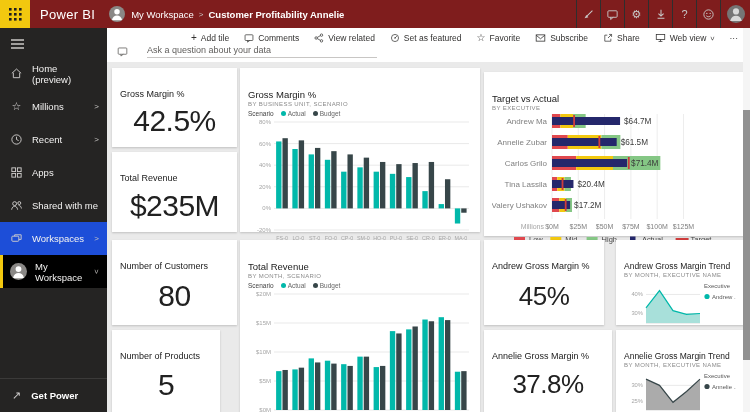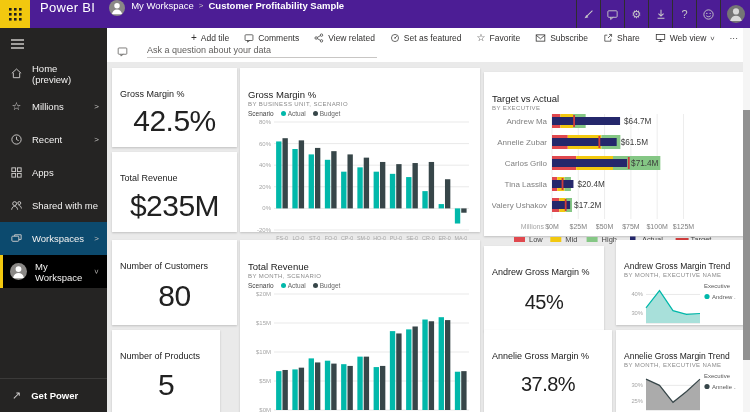--- a/index.html
+++ b/index.html
@@ -2,22 +2,22 @@
 <html><head>
 <meta charset="utf-8">
 <style>
   * { margin:0; padding:0; box-sizing:border-box; }
   html,body { width:750px; height:412px; overflow:hidden; background:#eaeaea;
               font-family:"Liberation Sans", sans-serif; }
   svg text { font-family:"Liberation Sans", sans-serif; }
   .page { position:relative; width:750px; height:412px; }
 
   
-  .topbar { position:absolute; left:0; top:0; width:750px; height:28px; background:#4c1d95;
-            display:flex; align-items:flex-start; z-index:20; }
+  .topbar { position:absolute; left:0; top:0; width:750px; height:28px; background:#7f1d1d;
+            display:flex; align-items:center; z-index:20; }
   .waffle { width:30px; height:28px; background:#F2C80F; display:flex; align-items:center; justify-content:center; cursor:pointer; }
   .brand { color:#fff; font-size:13px; font-weight:400; letter-spacing:.3px; margin:0 14px 0 10px; cursor:pointer; }
   .bc-avatar { width:16px; height:16px; border-radius:50%; background:#8a8886; margin-right:6px; overflow:hidden; flex:none; }
   .breadcrumb { color:#fff; font-size:9.5px; display:flex; align-items:center; gap:5px; white-space:nowrap; }
   .breadcrumb .sep { color:#c8c6c4; font-size:8px; }
   .breadcrumb .page-name { font-weight:700; }
   .top-icons { margin-left:auto; display:flex; height:28px; align-items:stretch; }
   .tico { width:24px; display:flex; align-items:center; justify-content:center; color:#c8c8c8;
           border-left:1px solid #2e2e2e; font-size:11px; cursor:pointer; }
   .tico svg { display:block; }
@@ -26,21 +26,21 @@
 
   
   .sidebar { position:absolute; left:0; top:28px; width:107px; height:384px; background:#252423; z-index:10; }
   .hamb { padding:9px 0 6px 11px; cursor:pointer; }
   .hamb i { display:block; width:13px; height:1.5px; background:#a19f9d; margin:2.4px 0; }
   .nav-item { height:33px; display:flex; align-items:center; padding:0 8px 0 10px; color:#f3f2f1;
               font-size:9.5px; cursor:pointer; position:relative; }
   .nav-item .nicon { width:13px; height:13px; margin-right:9px; flex:none; display:flex; align-items:center; justify-content:center; color:#d0cecd; font-size:11px; }
   .nav-item .chev { margin-left:auto; color:#c8c6c4; font-size:8px; }
   .chev-down { display:inline-block; transform:rotate(90deg); }
-  .nav-item.hl { background:#0c4a6e;justify-content:space-between; }
+  .nav-item.hl { background:#1d4ed8;justify-content:space-between; }
   .nav-item.active { background:#000; border-left:3px solid #F2C80F; padding-left:7px; }
   .ws-avatar { width:17px; height:17px; border-radius:50%; background:#8a8886; overflow:hidden; margin-right:8px; flex:none; }
   .get-data { position:absolute; left:0; bottom:0; width:107px; height:34px; border-top:1px solid #3b3a39;
               display:flex; align-items:center; padding-left:12px; color:#fff; font-size:9.5px; font-weight:700; cursor:pointer; }
   .get-data .gd-icon { color:#d0cecd; font-size:11px; margin-right:10px; font-weight:400; }
 
   
   .content { position:absolute; left:107px; top:28px; width:643px; height:384px; background:#eaeaea; }
   .white-strip { position:absolute; left:0; top:0; width:100%; height:34px; background:#fff; }
   .toolbar { position:absolute; top:2px; right:12px; height:16px; display:flex; align-items:center; gap:15px;
@@ -55,21 +55,21 @@
   .qna input::placeholder { color:#605e5c; opacity:1; }
 
   .dashboard { position:absolute; left:0; top:34px; width:100%; height:350px; }
   .tile { position:absolute; background:#fff; box-shadow:0 1px 2px rgba(0,0,0,.18); padding:21px 8px 4px;
           display:flex; flex-direction:column; cursor:pointer; }
   .kpi-title, .tile-title { font-size:9px; color:#212121; }
   .tile-title { font-size:9.5px; }
   .tile-sub { font-size:6px; color:#8a8a8a; letter-spacing:.4px; margin-top:1px; }
   .kpi-value { flex:1; display:flex; align-items:center; justify-content:center; font-size:30px;
                font-weight:300; color:#212121; letter-spacing:-.5px; }
-  .kpi-sm .kpi-value { font-size:20px; }
+  .kpi-sm .kpi-value { font-size:26px; }
   .chart-legend { margin-top:3px; font-size:6.5px; color:#666; display:flex; align-items:center; gap:7px; }
   .chart-legend .lg-title { color:#444; }
   .chart-legend .lg-item { display:flex; align-items:center; gap:2px; }
   .chart-legend i { width:5px; height:5px; border-radius:50%; display:inline-block; }
   .chart-body { flex:1; min-height:0; }
 
   
   .vscroll { position:absolute; right:0; top:28px; width:7px; height:384px; background:#f5f5f5; z-index:30; }
   .vthumb { position:absolute; right:0; top:82px; width:7px; height:250px; background:#919191; }
 </style>
@@ -97,21 +97,21 @@
     <span class="brand">Power BI</span>
     <div class="bc-avatar">
       <svg width="16" height="16" viewBox="0 0 14 14">
         <circle cx="7" cy="5" r="2.4" fill="#fff"></circle>
           <path d="M2.5 12.5c.5-2.8 2.3-4.2 4.5-4.2s4 1.4 4.5 4.2z" fill="#fff"></path>
       </svg>
     </div>
     <nav class="breadcrumb">
       <span>My Workspace</span>
       <span class="sep">&gt;</span>
-      <span class="page-name">Customer Profitability Sample</span>
+      <span class="page-name">Customer Profitability Annelie</span>
     </nav>
     <div class="top-icons">
       <div class="tico">
         <svg width="12" height="12" viewBox="0 0 14 14">
             <path d="M3 11 L11 3 M3 11 l2.2-.5 L4 9.2 Z" stroke="#c8c8c8" stroke-width="1.2" fill="none"></path>
           </svg>
       </div>
       <div class="tico">
         <svg width="13" height="13" viewBox="0 0 14 14">
             <rect x="2" y="3" width="10" height="7" rx="1" stroke="#c8c8c8" fill="none"></rect>
@@ -505,21 +505,21 @@
               <rect x="180.72500000000002" y="32.25999999999999" width="5.3625" height="88.74000000000001" fill="#374649"></rect>
               <text x="196.625" y="131" font-size="5.4" fill="#a6a6a6" text-anchor="middle">Nov</text>
               <rect x="190.6125" y="28.200000000000003" width="5.3625" height="92.8" fill="#01B8AA"></rect>
               <rect x="196.97500000000002" y="31.1" width="5.3625" height="89.9" fill="#374649"></rect>
               <text x="212.875" y="131" font-size="5.4" fill="#a6a6a6" text-anchor="middle">Dec</text>
               <rect x="206.8625" y="82.72" width="5.3625" height="38.28" fill="#01B8AA"></rect>
               <rect x="213.22500000000002" y="82.14" width="5.3625" height="38.86" fill="#374649"></rect>
             </svg></div>
       </div>
 
-      <div class="tile kpi kpi-sm" style="left:377px;top:184px;width:120px;height:85px">
+      <div class="tile kpi kpi-sm" style="left:377px;top:178px;width:120px;height:85px">
         <div class="kpi-title">Andrew Gross Margin %</div>
         <div class="kpi-value">45%</div>
       </div>
 
       <div class="tile kpi kpi-sm" style="left:377px;top:268px;width:128px;height:82px">
         <div class="kpi-title">Annelie Gross Margin %</div>
         <div class="kpi-value">37.8%</div>
       </div>
 
       <div class="tile chart" style="left:509px;top:178px;width:128px;height:85px">

